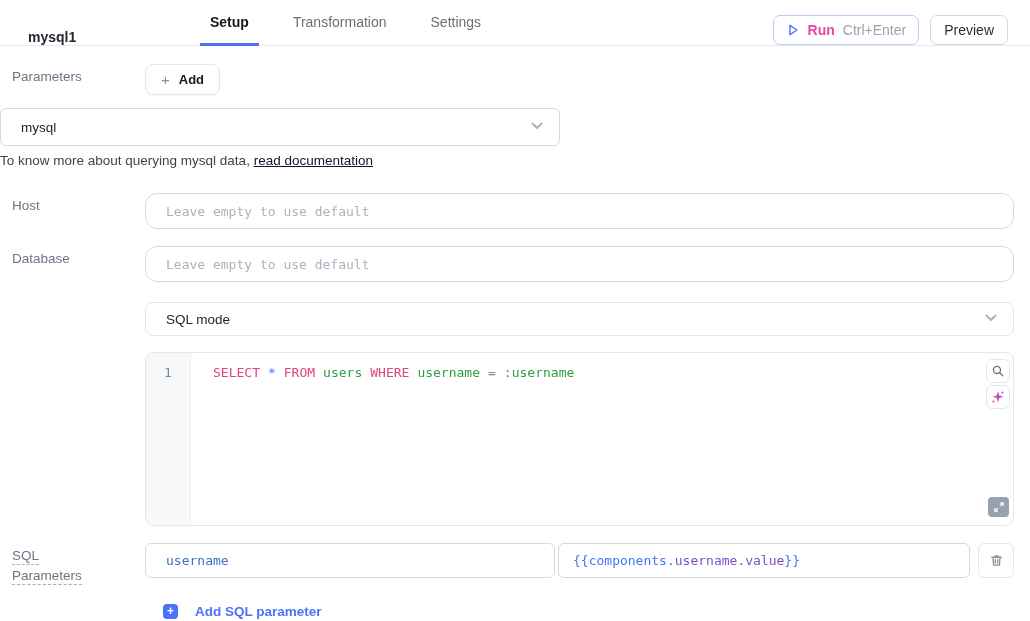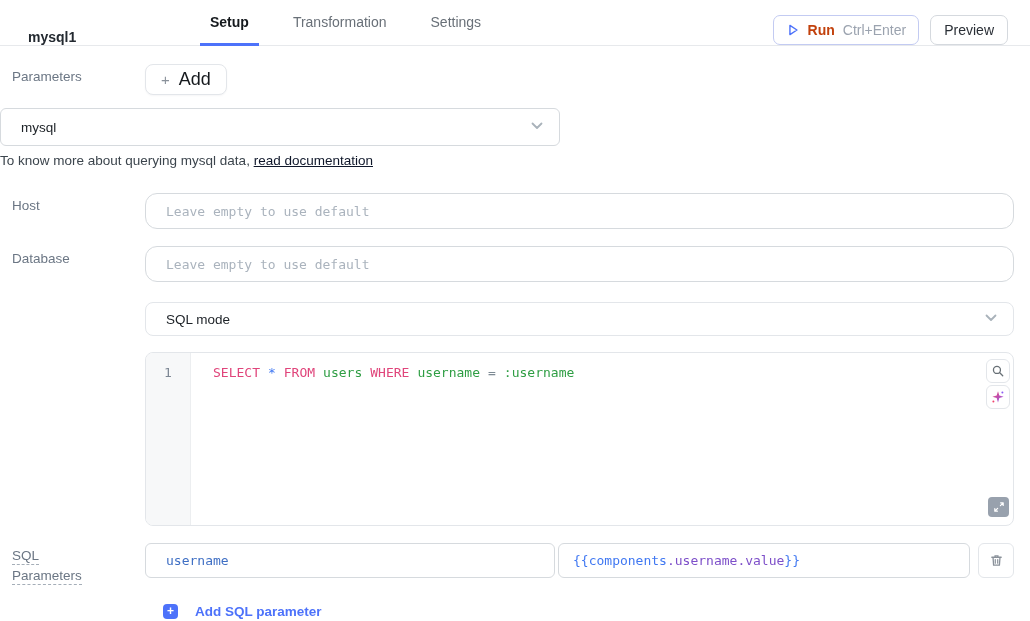--- a/index.html
+++ b/index.html
@@ -9,34 +9,34 @@
 
   
   .header { position:relative; height:46px; border-bottom:1px solid #e7e9ec; display:flex; align-items:flex-end; }
   .q-title { margin-left:28px; font-size:14px; font-weight:600; color:#232930; }
   .tabs { position:absolute; left:200px; top:0; height:46px; display:flex; gap:24px; }
   .tab { height:46px; display:flex; align-items:center; padding:0 10px; font-size:14px; color:#697078; cursor:pointer; border-bottom:3px solid transparent; }
   .tab.active { color:#15191d; font-weight:600; border-bottom-color:#4d72fa; }
   .header-actions { margin-left:auto; margin-right:22px; display:flex; gap:11px; }
   .btn { height:30px; display:flex; align-items:center; background:#fff; border-radius:7px; cursor:pointer; font-size:14px; }
   .run-btn { border:1px solid #c3cbf2; padding:0 12px; gap:8px; }
-  .run-label { font-weight:600; color:#c2410c; }
+  .run-label { font-weight:600; color:#ec4899; }
   .run-shortcut { color:#9ba3af; }
   .preview-btn { border:1px solid #d5d9de; padding:0 13px; font-weight:500; color:#2a2f36; }
 
   
   .row { display:flex; }
   .row-label { width:145px; flex:0 0 145px; padding:5px 0 0 12px; font-size:13.5px; color:#6b7684; }
   .row-content { flex:1; margin-right:16px; }
 
   
   .row-parameters { margin-top:18px; }
   .add-btn { display:inline-flex; align-items:center; gap:9px; height:31px; padding:0 15px; border:1px solid #e3e6ea; border-radius:8px; background:#fff; box-shadow:0 1px 2px rgba(16,24,40,.04); cursor:pointer; }
   .add-plus { font-size:15px; color:#8a919a; line-height:1; }
-  .add-label { font-size:18px; font-weight:400; color:#15191d; }
+  .add-label { font-size:13px; font-weight:700; color:#15191d; }
 
   
   .row-source { margin-top:13px; }
   .select-box { position:relative; width:560px; height:38px; border:1px solid #d6dade; border-radius:6px; background:#fff; display:flex; align-items:center; padding:0 20px; font-size:13.5px; color:#1c2126; cursor:pointer; }
   .select-box .chev { position:absolute; right:14px; top:50%; transform:translateY(-50%); }
   .source-help { margin-top:7px; font-size:13.5px; color:#3c454d; }
   .source-help a { color:#0f172a; text-decoration:underline; cursor:pointer; }
 
   
   .row-host { margin-top:25px; }

